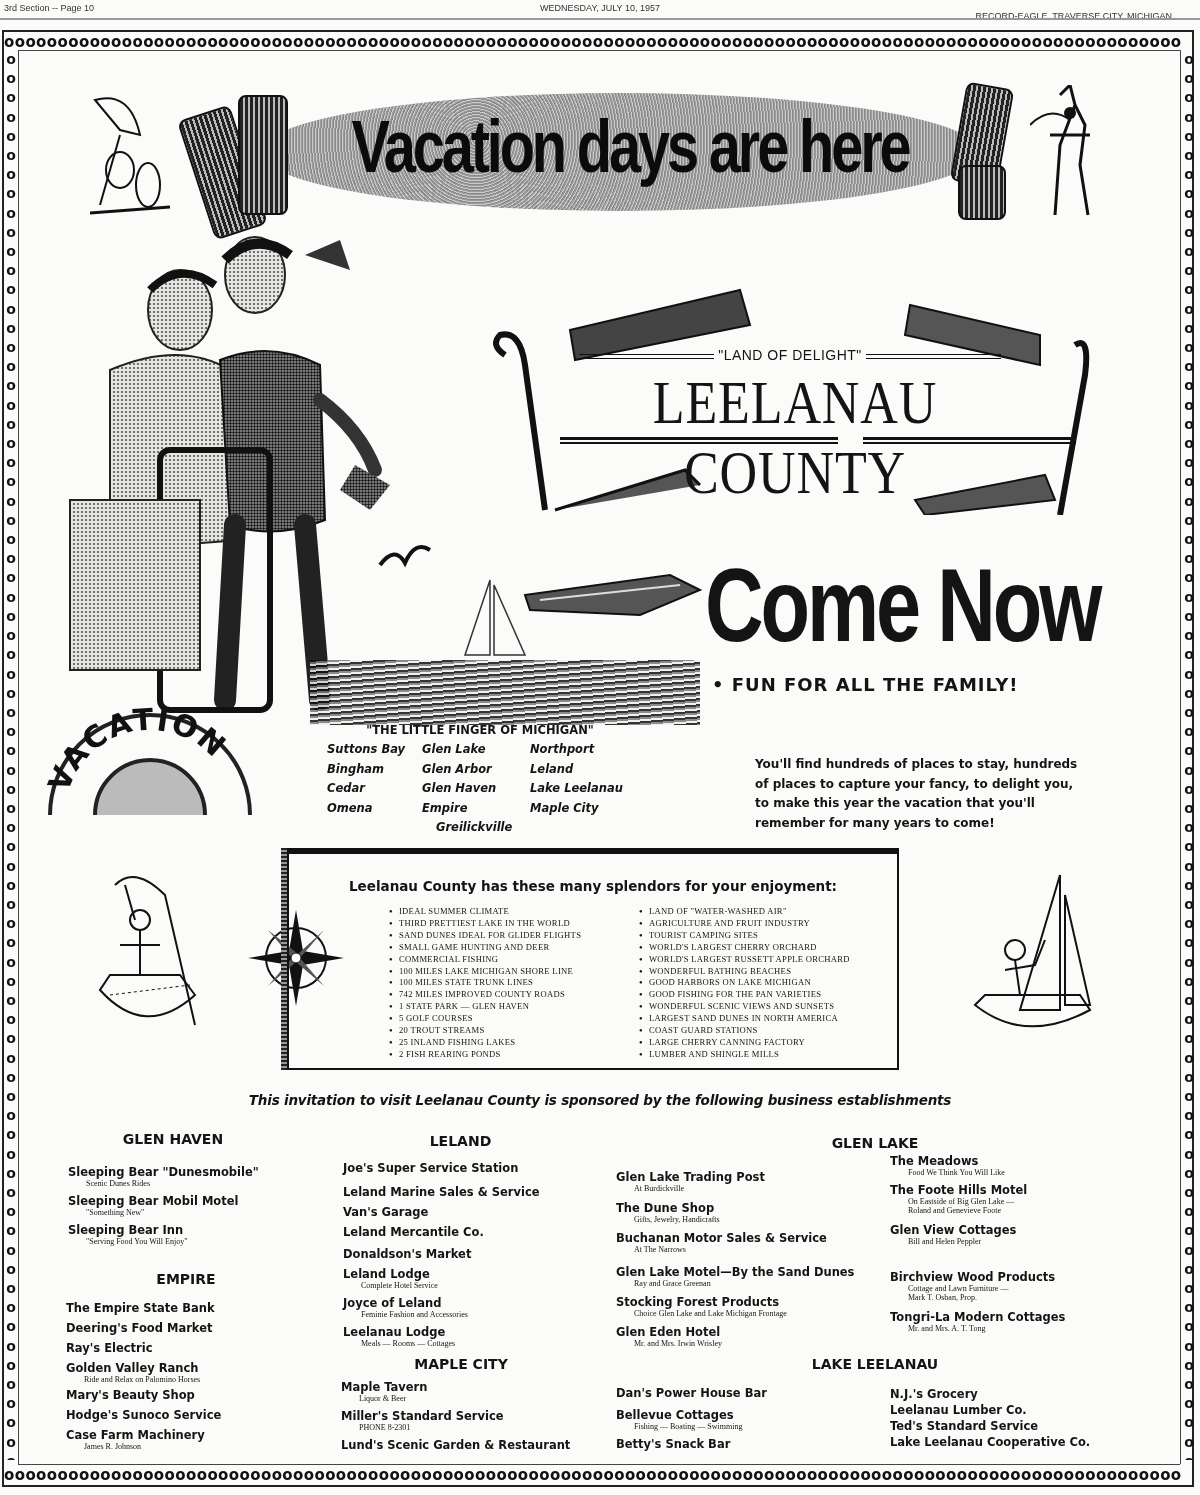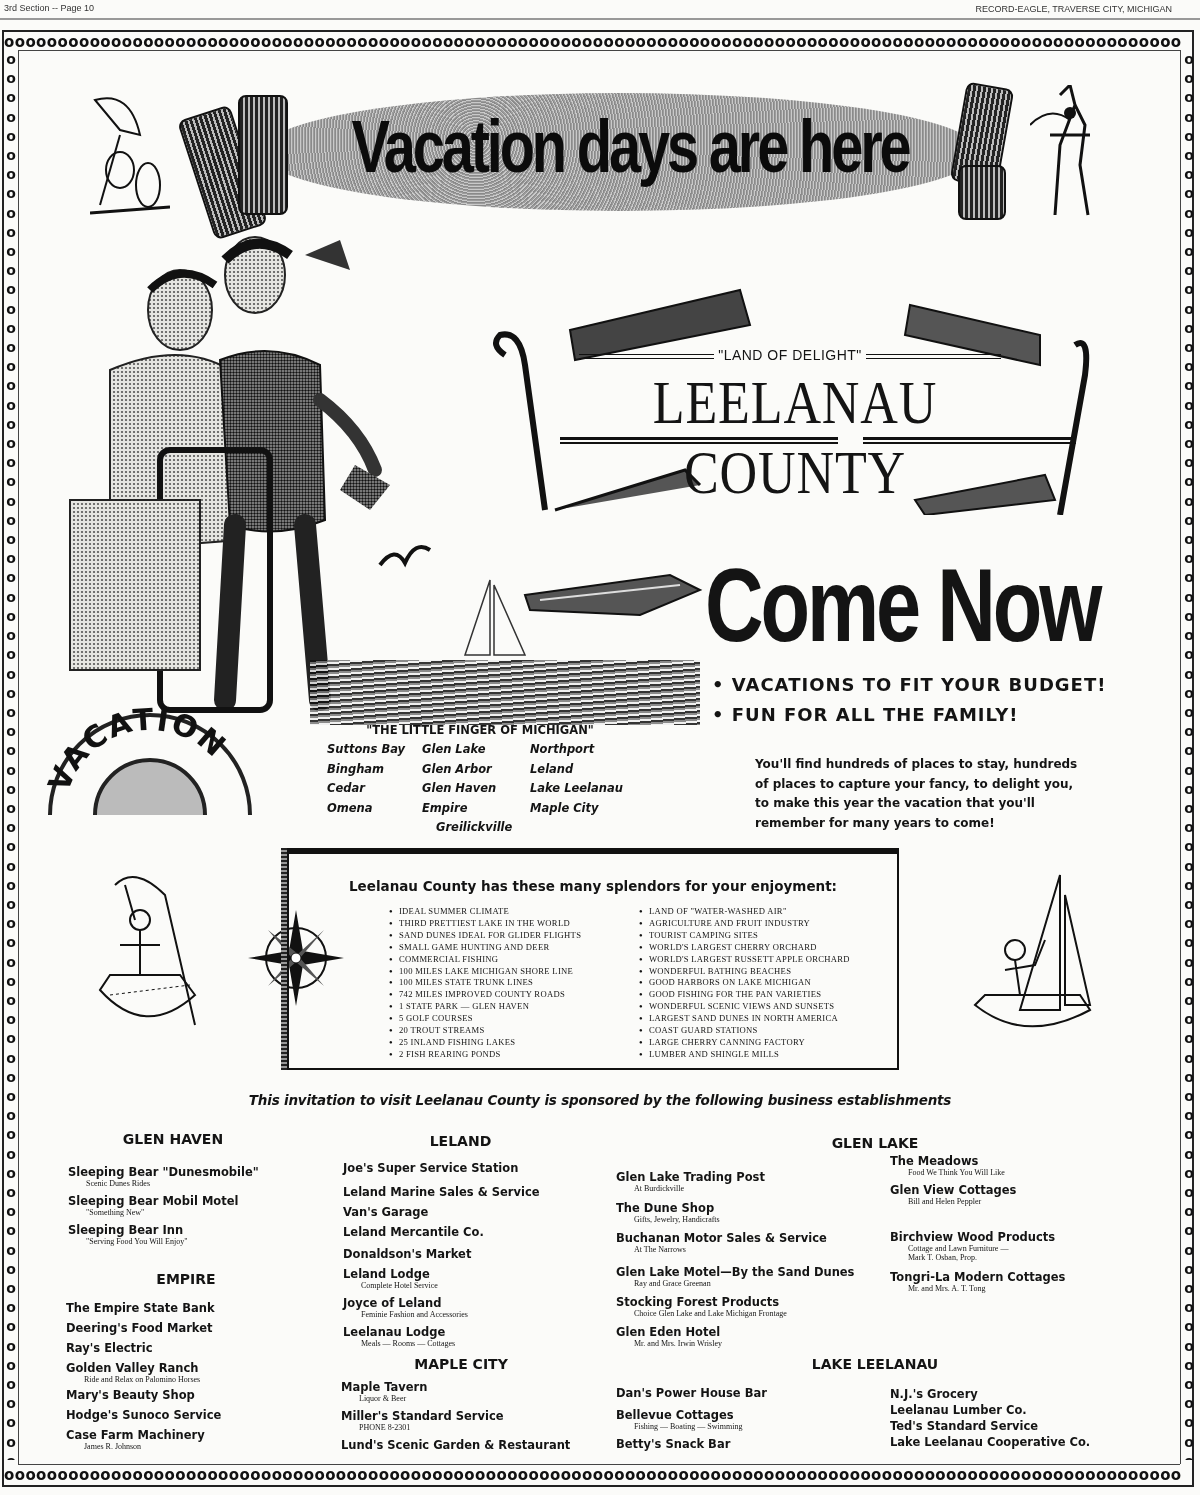--- a/index.html
+++ b/index.html
@@ -1,21 +1,21 @@
 <!DOCTYPE html>
 <html><head>
 <meta charset="utf-8">
 <style>
   * { box-sizing: border-box; margin: 0; padding: 0; }
   body { width: 1200px; height: 1495px; background: #fbfbf9; color: #141414; font-family: "DejaVu Sans", sans-serif; position: relative; overflow: hidden; }
   .abs { position: absolute; }
   .masthead { top: 3px; left: 0; width: 1200px; height: 16px; font-size: 9px; font-family: "Liberation Sans", sans-serif; color: #333; }
   .masthead .l { position: absolute; left: 4px; top: 0; }
   .masthead .c { position: absolute; left: 0; width: 1200px; text-align: center; top: 0; }
-  .masthead .r { position: absolute; right: 28px; top: 1px; }
+  .masthead .r { position: absolute; right: 28px; top: 8px; }
   .mastrule { top: 18px; left: 0; width: 1200px; height: 2px; background: #999; }
   .border { top: 30px; left: 2px; width: 1192px; height: 1457px; border: 2px solid #222; }
   .dots-row { left: 4px; width: 1188px; height: 16px; overflow: hidden; white-space: nowrap; font-family: "DejaVu Sans", sans-serif; font-weight: bold; font-size: 15px; letter-spacing: 0.4px; line-height: 16px; color: #111; }
   .dots-col { top: 50px; width: 14px; height: 1410px; overflow: hidden; font-family: "DejaVu Sans", sans-serif; font-weight: bold; font-size: 14px; line-height: 19.2px; text-align: center; color: #111; word-break: break-all; }
   .inner-rule-top { top: 50px; left: 18px; width: 1162px; height: 1px; background: #444; }
   .inner-rule-bot { top: 1464px; left: 18px; width: 1162px; height: 1px; background: #444; }
   .inner-rule-l { top: 50px; left: 18px; width: 1px; height: 1414px; background: #444; }
   .inner-rule-r { top: 50px; left: 1180px; width: 1px; height: 1414px; background: #444; }
 
   
@@ -68,20 +68,21 @@
   .col { position: absolute; }
   .entry { margin-bottom: 8px; }
   .entry.tight { margin-bottom: 6px; }
   .highlight { background: #fef35a; padding: 9px 22px 9px 16px; margin-left: -16px; display: inline-block; }
 </style>
 </head>
 <body>
 
 <div class="abs masthead">
   <span class="l">3rd Section -- Page 10</span>
+  <span class="c">WEDNESDAY, JULY 10, 1957</span>
   <span class="r">RECORD-EAGLE, TRAVERSE CITY, MICHIGAN</span>
 </div>
 <div class="abs mastrule"></div>
 
 <div class="abs border"></div>
 <div class="abs dots-row" style="top:34px;">oooooooooooooooooooooooooooooooooooooooooooooooooooooooooooooooooooooooooooooooooooooooooooooooooooooooooooooo</div>
 <div class="abs dots-row" style="top:1467px;">oooooooooooooooooooooooooooooooooooooooooooooooooooooooooooooooooooooooooooooooooooooooooooooooooooooooooooooo</div>
 <div class="abs dots-col" style="left:4px;">ooooooooooooooooooooooooooooooooooooooooooooooooooooooooooooooooooooooooooooooooooooo</div>
 <div class="abs dots-col" style="left:1182px;">ooooooooooooooooooooooooooooooooooooooooooooooooooooooooooooooooooooooooooooooooooooo</div>
 <div class="abs inner-rule-top"></div>
@@ -167,21 +168,20 @@
     <path d="M430 215 L560 190 L570 215 L440 230 Z" fill="#555" stroke="#111" stroke-width="2"></path>
   </svg>
   <div class="land-of">"LAND OF DELIGHT"</div>
   <div class="county">LEELANAU COUNTY</div>
   <div class="county-underline" style="left:75px;width:278px;"></div>
   <div class="county-underline" style="left:378px;width:213px;"></div>
 </div>
 
 <div class="abs come-now">Come Now</div>
 <div class="abs bullets">
-  <div>• VACATIONS TO FIT YOUR BUDGET!</div>
   <div>• FUN FOR ALL THE FAMILY!</div>
 </div>
 <div class="abs blurb">You'll find hundreds of places to stay, hundreds of places to capture your fancy, to delight you, to make this year the vacation that you'll remember for many years to come!</div>
 
 <div class="abs finger">
   <h3>"THE LITTLE FINGER OF MICHIGAN"</h3>
   <div class="towns">
     <span>Suttons Bay</span>
     <span>Glen Lake</span>
     <span>Northport</span>
@@ -370,20 +370,25 @@
   <div class="entry">
     <div class="biz">Glen Eden Hotel</div>
     <div class="sub">Mr. and Mrs. Irwin Wrisley</div>
   </div>
 </div>
 <div class="col" style="top:1157px;left:890px;width:260px;">
   <div class="entry" style="margin-bottom:6px;margin-top:-3px;">
     <div class="biz">The Meadows</div>
     <div class="sub">Food We Think You Will Like</div>
   </div>
+  <div class="entry" style="margin-bottom:8px;">
+    <div class="biz">The Foote Hills Motel</div>
+    <div class="sub">On Eastside of Big Glen Lake —</div>
+    <div class="sub">Roland and Genevieve Foote</div>
+  </div>
   <div class="entry" style="margin-bottom:24px;">
     <div class="biz">Glen View Cottages</div>
     <div class="sub">Bill and Helen Peppler</div>
   </div>
   <div class="entry" style="margin-bottom:8px;">
     <div class="biz">Birchview Wood Products</div>
     <div class="sub">Cottage and Lawn Furniture —</div>
     <div class="sub">Mark T. Osban, Prop.</div>
   </div>
   <div class="entry">

